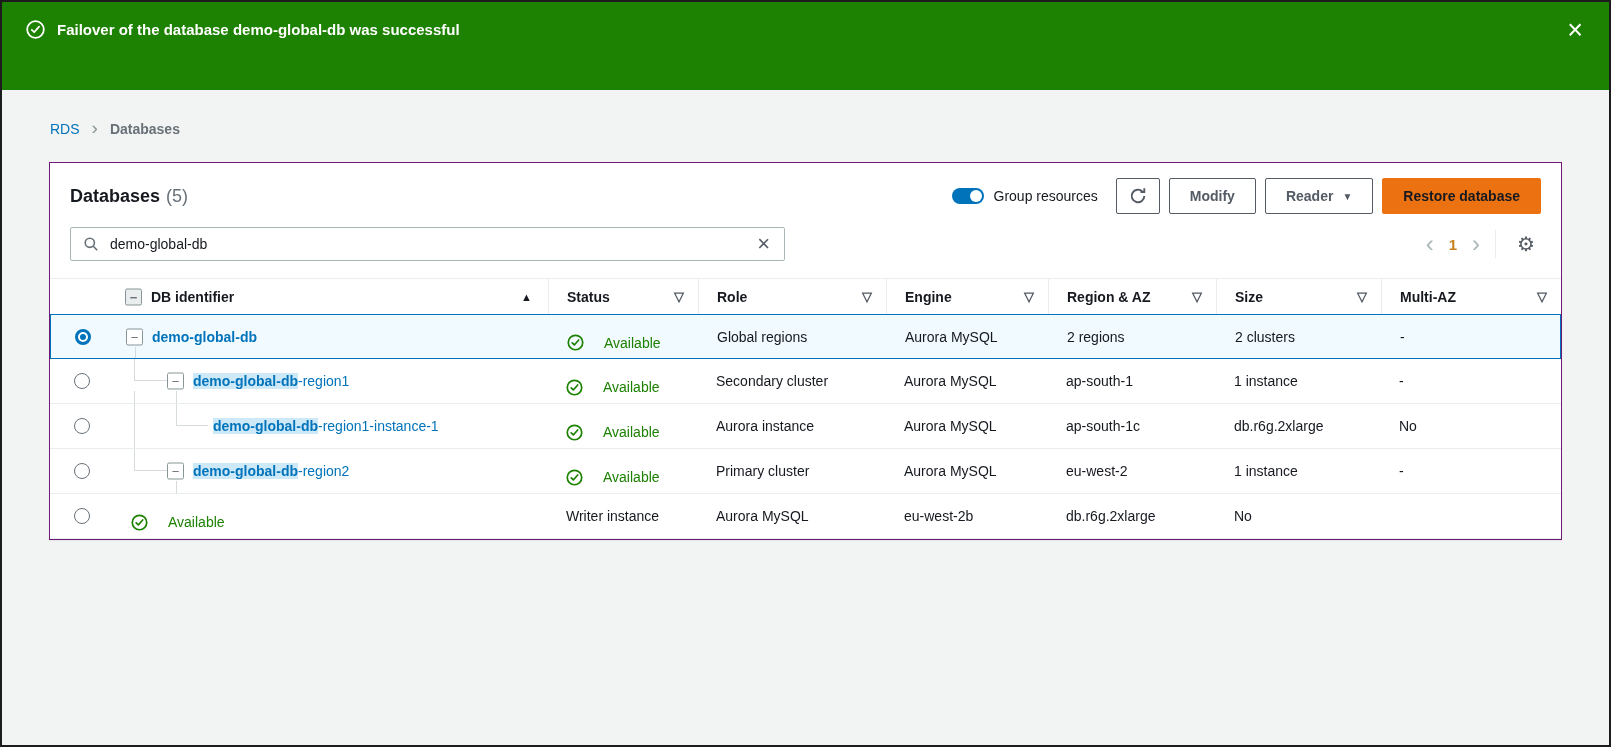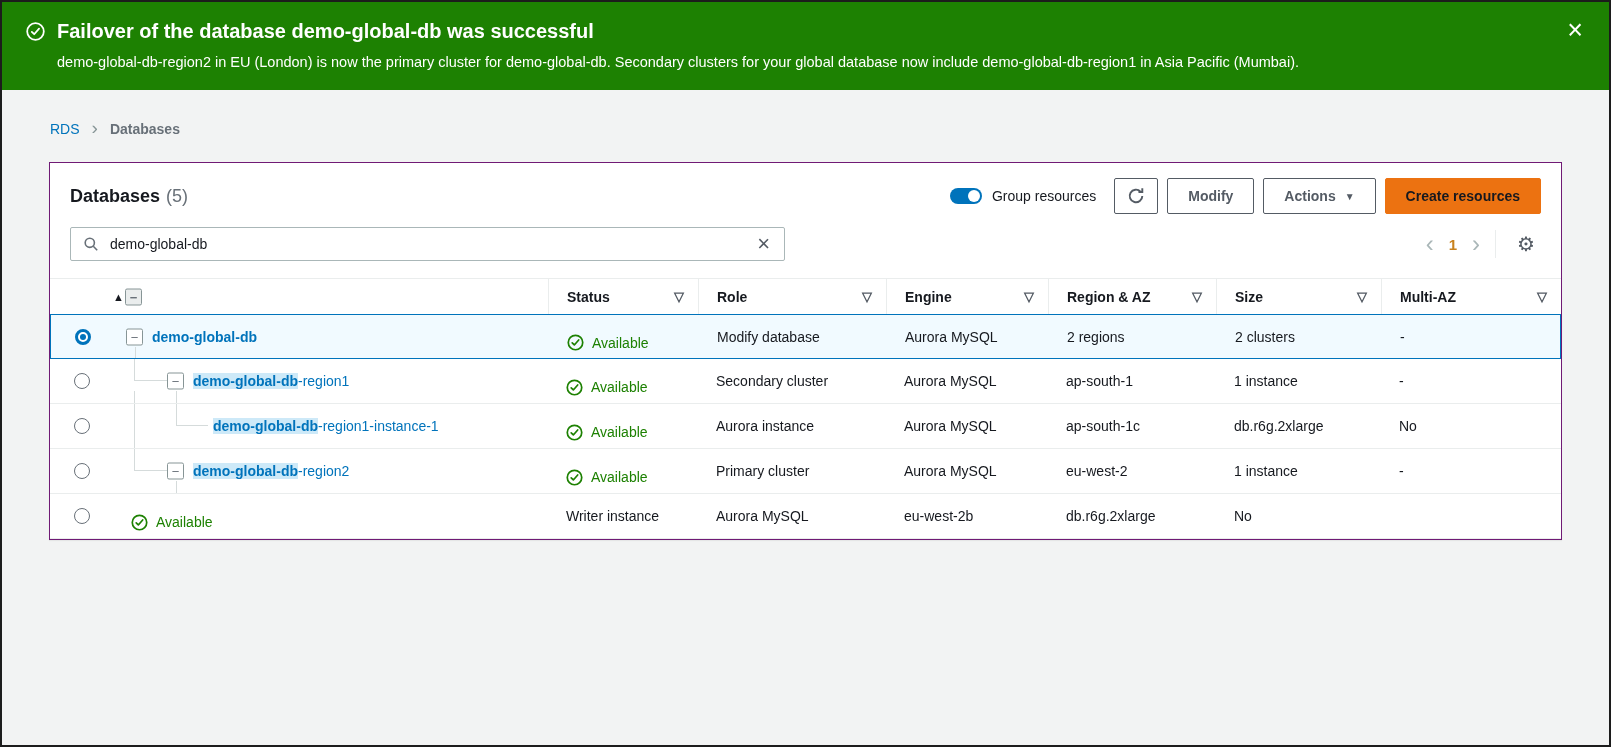--- a/index.html
+++ b/index.html
@@ -4,21 +4,21 @@
 <style>
   html,body{margin:0;padding:0;background:#fff;}
   *{box-sizing:border-box;}
   #viewport{
     width:1611px;height:747px;border:2px solid #1c1c1c;background:#f2f3f3;
     position:relative;overflow:hidden;
     font-family:"Liberation Sans",sans-serif;color:#16191f;
   }
   
   .banner{background:#1d8102;color:#fff;min-height:88px;padding:18px 60px 18px 24px;position:relative;}
-  .banner-title-row{display:flex;align-items:center;gap:12px;font-weight:bold;font-size:20px;}
+  .banner-title-row{display:flex;align-items:center;gap:12px;font-weight:bold;font-size:15px;}
   .banner-msg{margin:11px 0 0 31px;font-size:14.5px;}
   .banner-close{position:absolute;top:13px;right:20px;background:none;border:none;color:#fff;
     font-size:27px;line-height:1;cursor:pointer;font-family:inherit;padding:2px 6px;}
   
   .breadcrumb{padding:31px 0 0 48px;font-size:14px;display:flex;align-items:center;gap:12px;}
   .crumb-link{color:#0073bb;text-decoration:none;cursor:pointer;}
   .crumb-sep{color:#879596;font-size:19px;line-height:1;margin-top:-3px;}
   .crumb-current{color:#687078;font-weight:bold;}
   
   .card{margin:25px 47px 0;background:#fff;border:1px solid #701a75;box-shadow:0 1px 1px rgba(0,0,0,.05);}
@@ -71,42 +71,41 @@
   .db-link{color:#0073bb;font-size:14px;text-decoration:none;cursor:pointer;white-space:nowrap;}
   .db-link .hl{font-weight:bold;background:#cde9f8;}
   .row.selected .db-link .hl{background:transparent;}
   .ml0{margin-left:38px;} .ml1{margin-left:80px;} .ml2{margin-left:100px;}
   .conn{position:absolute;border-color:#d5dbdb;}
   .conn-v-full{left:21px;top:0;bottom:0;border-left:1px solid #d5dbdb;}
   .conn-v-low1{left:21px;top:calc(50% + 10px);bottom:0;border-left:1px solid #d5dbdb;}
   .conn-v-low2{left:63px;top:calc(50% + 10px);bottom:0;border-left:1px solid #d5dbdb;}
   .conn-elb1{left:21px;top:0;height:50%;width:33px;border-left:1px solid #d5dbdb;border-bottom:1px solid #d5dbdb;}
   .conn-elb2{left:63px;top:0;height:50%;width:32px;border-left:1px solid #d5dbdb;border-bottom:1px solid #d5dbdb;}
-  .status{display:flex;align-items:center;gap:8px;color:#1d8102;margin-top:12px;}
+  .status{display:flex;align-items:center;gap:20px;color:#1d8102;margin-top:12px;}
   .radio{width:16px;height:16px;border-radius:50%;border:1px solid #687078;background:#fff;cursor:pointer;}
   .radio.checked{border:3px solid #0073bb;position:relative;}
   .radio.checked::after{content:"";position:absolute;left:50%;top:50%;transform:translate(-50%,-50%);
     width:6px;height:6px;border-radius:50%;background:#0073bb;}
 </style>
 </head>
 <body>
 
 <div id="viewport">
 
   <div class="banner">
     <div class="banner-title-row">
       <span style="display:flex;">
         <svg width="19" height="19" viewBox="0 0 16 16">
             <circle cx="8" cy="8" r="7" fill="none" stroke="#fff" stroke-width="1.5"></circle>
             <path d="M4.9 8.3l2 2 4.1-4.7" fill="none" stroke="#fff" stroke-width="1.5" stroke-linecap="round" stroke-linejoin="round"></path>
           </svg>
       </span>
       <span>Failover of the database demo-global-db was successful</span>
     </div>
-    <div class="banner-msg">demo-global-db-region2 in EU (London) is now the primary cluster for demo-global-db. Secondary clusters for your global database now include demo-global-db-region1 in Asia Pacific (Mumbai).</div>
     <button class="banner-close">×</button>
   </div>
 
   <div class="breadcrumb">
     <a class="crumb-link">RDS</a>
     <span class="crumb-sep">›</span>
     <span class="crumb-current">Databases</span>
   </div>
 
   <div class="card">
@@ -125,24 +124,24 @@
         <button class="btn btn-icon">
           <span style="display:flex;">
             <svg width="18" height="18" viewBox="0 0 16 16" fill="none" stroke="#545b64" stroke-width="1.7">
                 <path d="M13.6 8a5.6 5.6 0 1 1-1.6-3.95"></path>
                 <path d="M13.6 1v3.4h-3.4"></path>
               </svg>
           </span>
         </button>
         <button class="btn">Modify</button>
         <button class="btn">
-          <span>Actions</span>
+          <span>Reader</span>
           <span class="caret">▼</span>
         </button>
-        <button class="btn btn-primary">Create resources</button>
+        <button class="btn btn-primary">Restore database</button>
       </div>
     </div>
 
     <div class="search-row">
       <div class="search-box">
         <span style="display:flex;">
           <svg width="16" height="16" viewBox="0 0 16 16">
               <circle cx="6.8" cy="6.8" r="4.6" fill="none" stroke="#687078" stroke-width="1.6"></circle>
               <line x1="10.3" y1="10.3" x2="14.2" y2="14.2" stroke="#687078" stroke-width="1.6"></line>
             </svg>
@@ -156,20 +155,21 @@
         <button class="pg-btn">›</button>
         <span class="pg-sep"></span>
         <button class="gear">⚙</button>
       </div>
     </div>
 
     <div class="tbl-header">
       <div class="th"></div>
       <div class="th th-id">
         <span class="minus-box hdr minus-abs l12">−</span>
+        <span class="label">DB identifier</span>
         <span class="sort-caret">▲</span>
       </div>
       <div class="th th-sep">
         <span class="label">Status</span>
         <span class="filter-caret">▽</span>
       </div>
       <div class="th th-sep">
         <span class="label">Role</span>
         <span class="filter-caret">▽</span>
       </div>
@@ -202,21 +202,21 @@
       </div>
       <div class="cell status">
         <span style="display:flex;">
             <svg width="17" height="17" viewBox="0 0 16 16">
               <circle cx="8" cy="8" r="6.8" fill="none" stroke="#1d8102" stroke-width="1.6"></circle>
               <path d="M4.9 8.3l2 2 4.1-4.7" fill="none" stroke="#1d8102" stroke-width="1.6" stroke-linecap="round" stroke-linejoin="round"></path>
             </svg>
           </span>
         <span>Available</span>
       </div>
-      <div class="cell">Modify database</div>
+      <div class="cell">Global regions</div>
       <div class="cell">Aurora MySQL</div>
       <div class="cell">2 regions</div>
       <div class="cell">2 clusters</div>
       <div class="cell">-</div>
     </div>
 
     <div class="row">
       <div class="cell cell-sel">
           <span class="radio"></span>
         </div>

